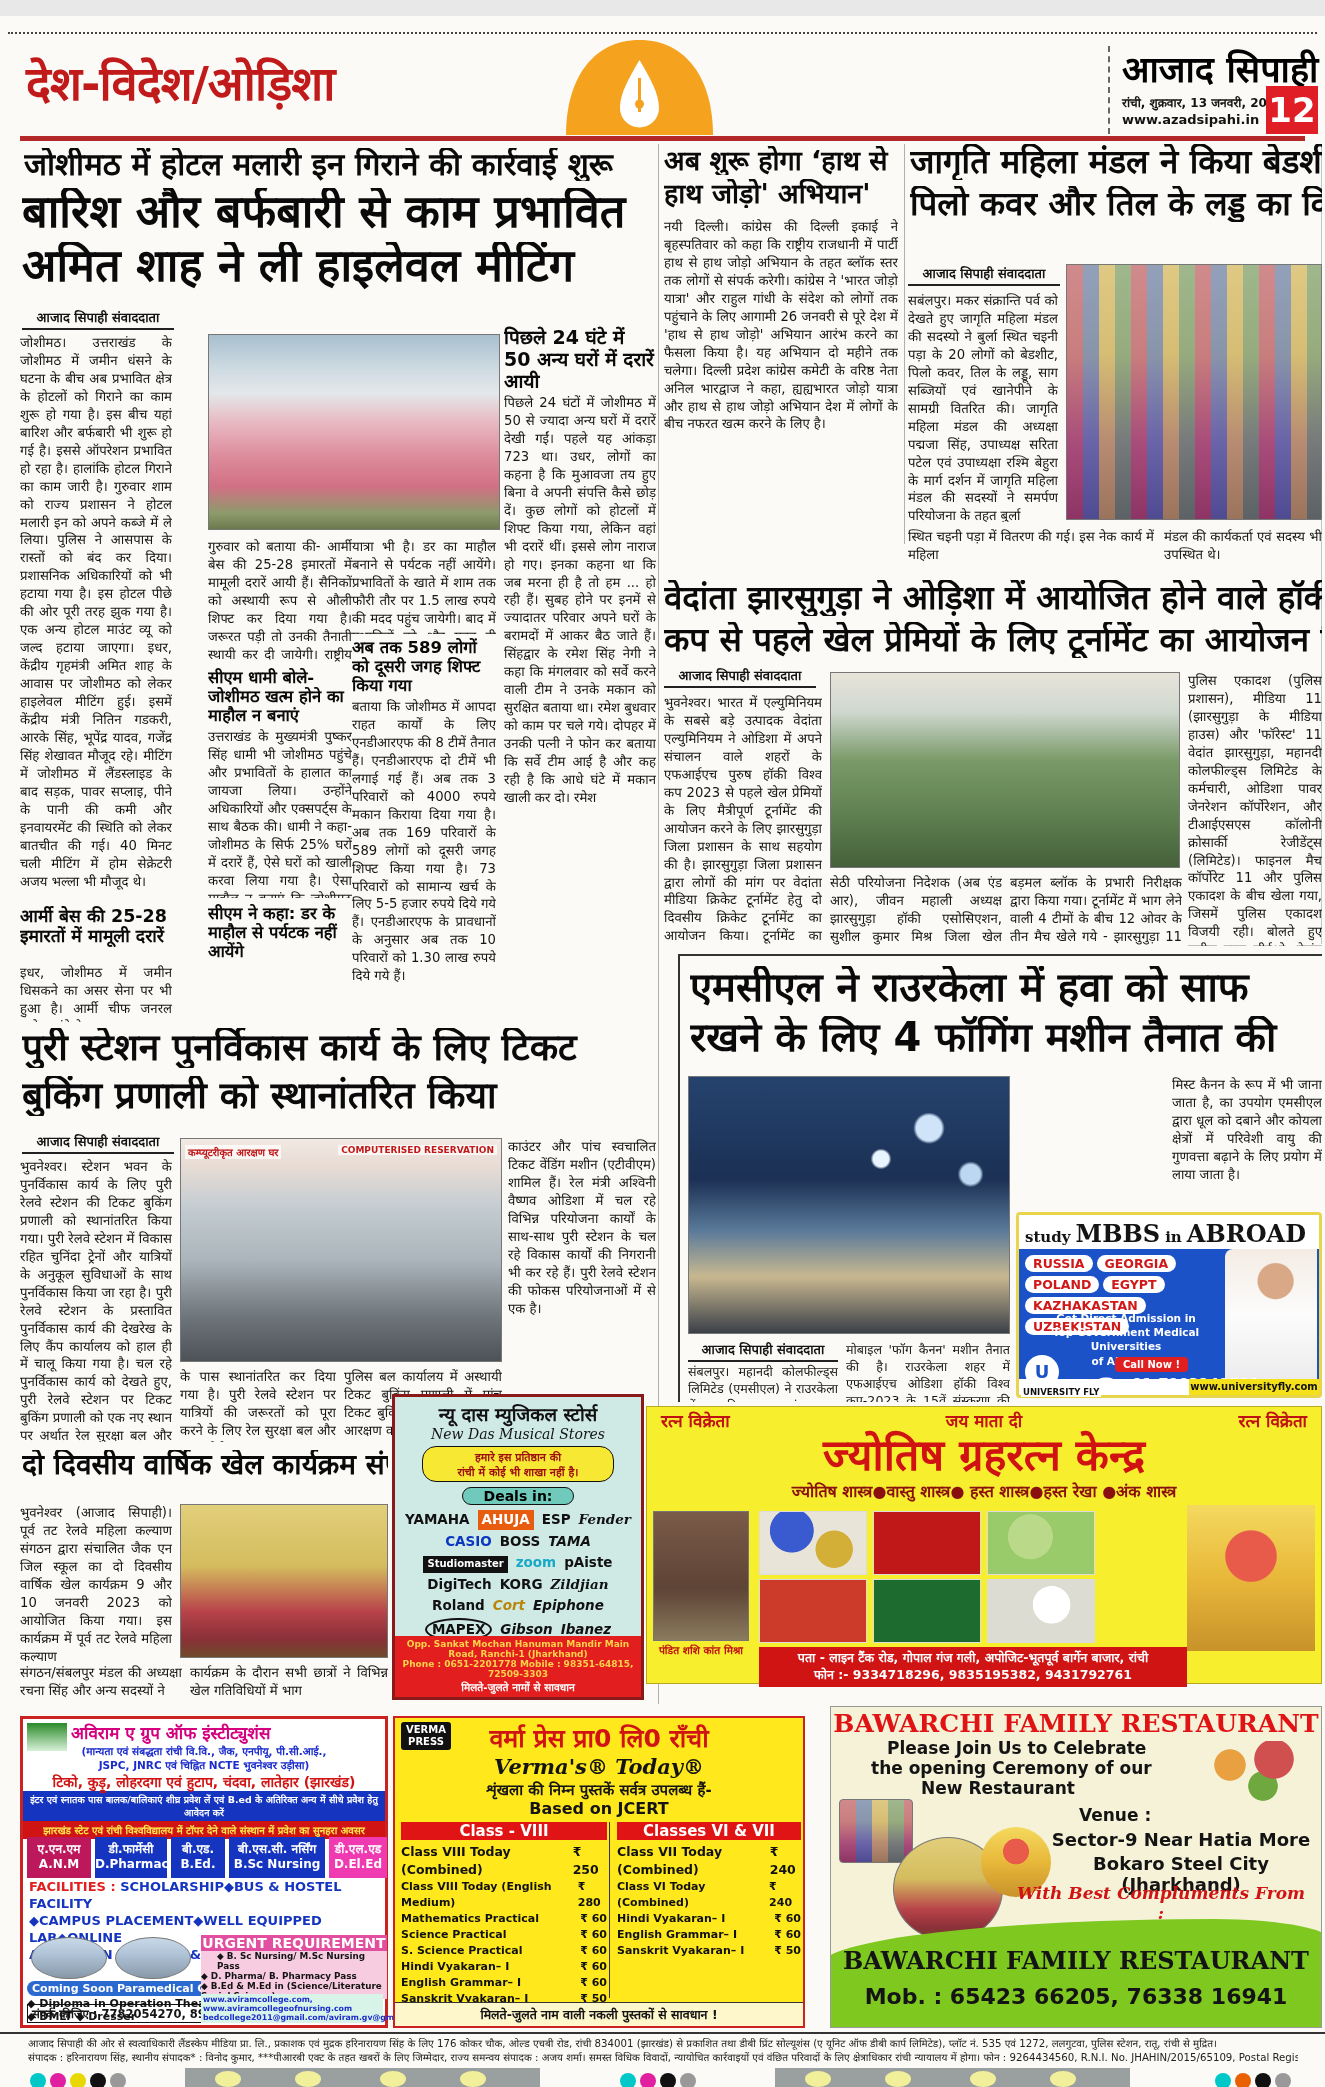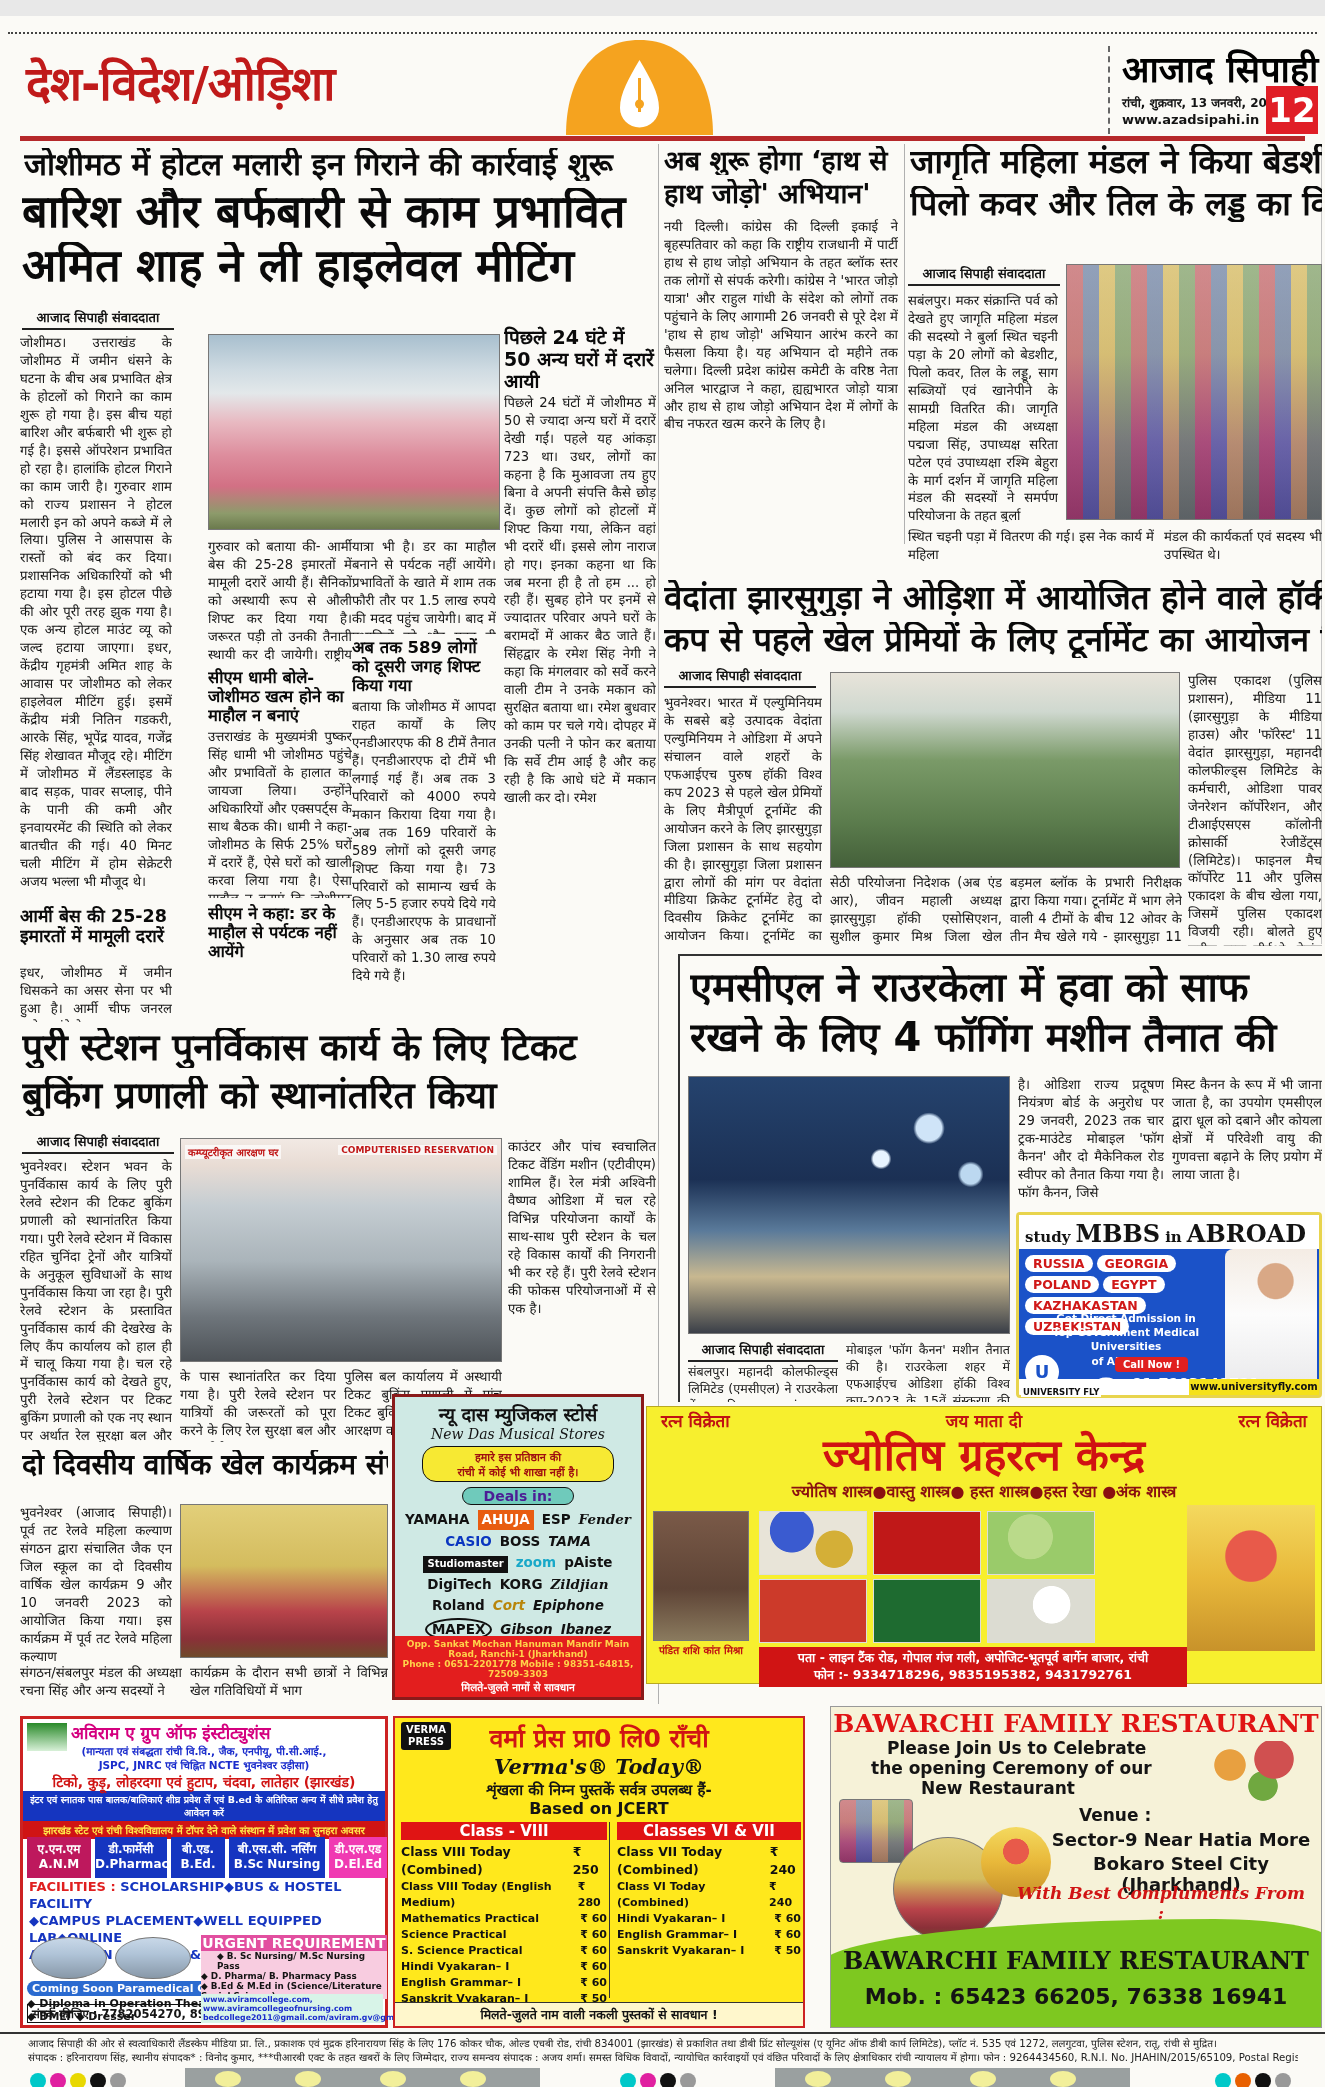--- a/index.html
+++ b/index.html
@@ -123,21 +123,20 @@
   <div class="abs bd" style="left:1010px;top:858px;width:172px;height:72px;">बड़मल ब्लॉक के प्रभारी निरीक्षक द्वारा किया गया। टूर्नामेंट में भाग लेने वाली 4 टीमों के बीच 12 ओवर के तीन मैच खेले गये - झारसुगुड़ा 11 (जिला प्रशासन)</div>
 
   <div class="abs" style="left:678px;top:938px;width:644px;border-top:2px solid #333;"></div>
   <div class="abs" style="left:678px;top:938px;height:448px;border-left:2px solid #333;"></div>
   <div class="abs hl" style="left:690px;top:950px;width:632px;font-size:40px;">एमसीएल ने राउरकेला में हवा को साफ</div>
   <div class="abs hl" style="left:690px;top:1000px;width:632px;font-size:40px;">रखने के लिए 4 फॉगिंग मशीन तैनात की</div>
   <div class="ph ph-night" style="left:688px;top:1060px;width:322px;height:258px;"></div>
   <div class="abs byline" style="left:688px;top:1324px;width:150px;">आजाद सिपाही संवाददाता</div>
   <div class="abs bd-sm" style="left:688px;top:1348px;width:150px;height:38px;">संबलपुर। महानदी कोलफील्ड्स लिमिटेड (एमसीएल) ने राउरकेला में हवा की स्वच्छता एवं गुणवत्ता बनाये रखने के लिए चार</div>
   <div class="abs bd-sm" style="left:846px;top:1326px;width:164px;height:60px;">मोबाइल 'फॉग कैनन' मशीन तैनात की है। राउरकेला शहर में एफआईएच ओडिशा हॉकी विश्व कप-2023 के 15वें संस्करण की मेजबानी करने की तैयारी जोरों पर</div>
-  <div class="abs bd" style="left:1018px;top:1060px;width:146px;height:130px;">है। ओडिशा राज्य प्रदूषण नियंत्रण बोर्ड के अनुरोध पर 29 जनवरी, 2023 तक चार ट्रक-माउंटेड मोबाइल 'फॉग कैनन' और दो मैकेनिकल रोड स्वीपर को तैनात किया गया है। फॉग कैनन, जिसे</div>
   <div class="abs bd" style="left:1172px;top:1060px;width:150px;height:130px;">मिस्ट कैनन के रूप में भी जाना जाता है, का उपयोग एमसीएल द्वारा धूल को दबाने और कोयला क्षेत्रों में परिवेशी वायु की गुणवत्ता बढ़ाने के लिए प्रयोग में लाया जाता है।</div>
 
   <div class="abs" style="left:1016px;top:1196px;width:306px;height:186px;border:3px solid #e8d44d;background:#fff;border-radius:4px;">
     <div style="position:absolute;left:0;top:0;width:100%;height:34px;background:#fff;text-align:left;padding:4px 6px;box-sizing:border-box;font-family:'DejaVu Serif',serif;">
       <span style="font-size:15px;font-weight:bold;">study</span>
       <span style="font-size:24px;font-weight:900;">MBBS</span>
       <span style="font-size:15px;font-weight:bold;">in</span>
       <span style="font-size:24px;font-weight:900;">ABROAD</span>
     </div>
     <div style="position:absolute;left:0;top:34px;width:100%;height:130px;background:#1b52c8;"></div>
@@ -175,21 +174,21 @@
   <div class="abs bd" style="left:20px;top:1648px;width:162px;height:46px;">संगठन/संबलपुर मंडल की अध्यक्षा रचना सिंह और अन्य सदस्यों ने</div>
   <div class="abs bd" style="left:190px;top:1648px;width:198px;height:46px;">कार्यक्रम के दौरान सभी छात्रों ने विभिन्न खेल गतिविधियों में भाग</div>
 
   <div class="abs" style="left:392px;top:1378px;width:252px;height:306px;background:#cfe9e4;border:3px solid #8a1a1a;">
     <div style="text-align:center;font-weight:900;font-size:18.5px;color:#111;margin-top:4px;">न्यू दास म्युजिकल स्टोर्स</div>
     <div style="text-align:center;font-size:14px;font-family:'DejaVu Serif',serif;font-style:italic;">New Das Musical Stores</div>
     <div style="width:190px;margin:4px auto 0;background:#f7e933;border:1.5px solid #111;border-radius:14px;text-align:center;font-weight:900;font-size:11px;color:#a01010;padding:2px 0;">
       <div>हमारे इस प्रतिष्ठान की</div>
       <div>रांची में कोई भी शाखा नहीं है।</div>
     </div>
-    <div style="width:110px;margin:5px auto 0;background:#6fcabb;border:1.5px solid #111;border-radius:12px;text-align:center;font-weight:900;font-size:14px;color:#4c1d95;">Deals in:</div>
+    <div style="width:110px;margin:5px auto 0;background:#6fcabb;border:1.5px solid #111;border-radius:12px;text-align:center;font-weight:900;font-size:14px;color:#000000;">Deals in:</div>
     <div class="brandwrap" style="text-align:center;margin-top:4px;padding:0 4px;height:128px;overflow:hidden;">
       <span>YAMAHA</span><span>AHUJA</span><span>ESP</span><span>Fender</span><span>CASIO</span><span>BOSS</span><span>TAMA</span><span>Studiomaster</span><span>zoom</span><span>pAiste</span><span>DigiTech</span><span>KORG</span><span>Zildjian</span><span>Roland</span><span>Cort</span><span>Epiphone</span><span>MAPEX</span><span>Gibson</span><span>Ibanez</span>
     </div>
     <div style="position:absolute;left:0;bottom:0;width:100%;background:#e31e1e;color:#ffd24a;font-weight:900;font-size:9px;text-align:center;padding:3px 2px;box-sizing:border-box;">
       <div>Opp. Sankat Mochan Hanuman Mandir Main Road, Ranchi-1 (Jharkhand)</div>
       <div>Phone : 0651-2201778 Mobile : 98351-64815, 72509-3303</div>
       <div style="color:#fff;font-size:10.5px;margin-top:1px;">मिलते-जुलते नामों से सावधान</div>
     </div>
   </div>
 

